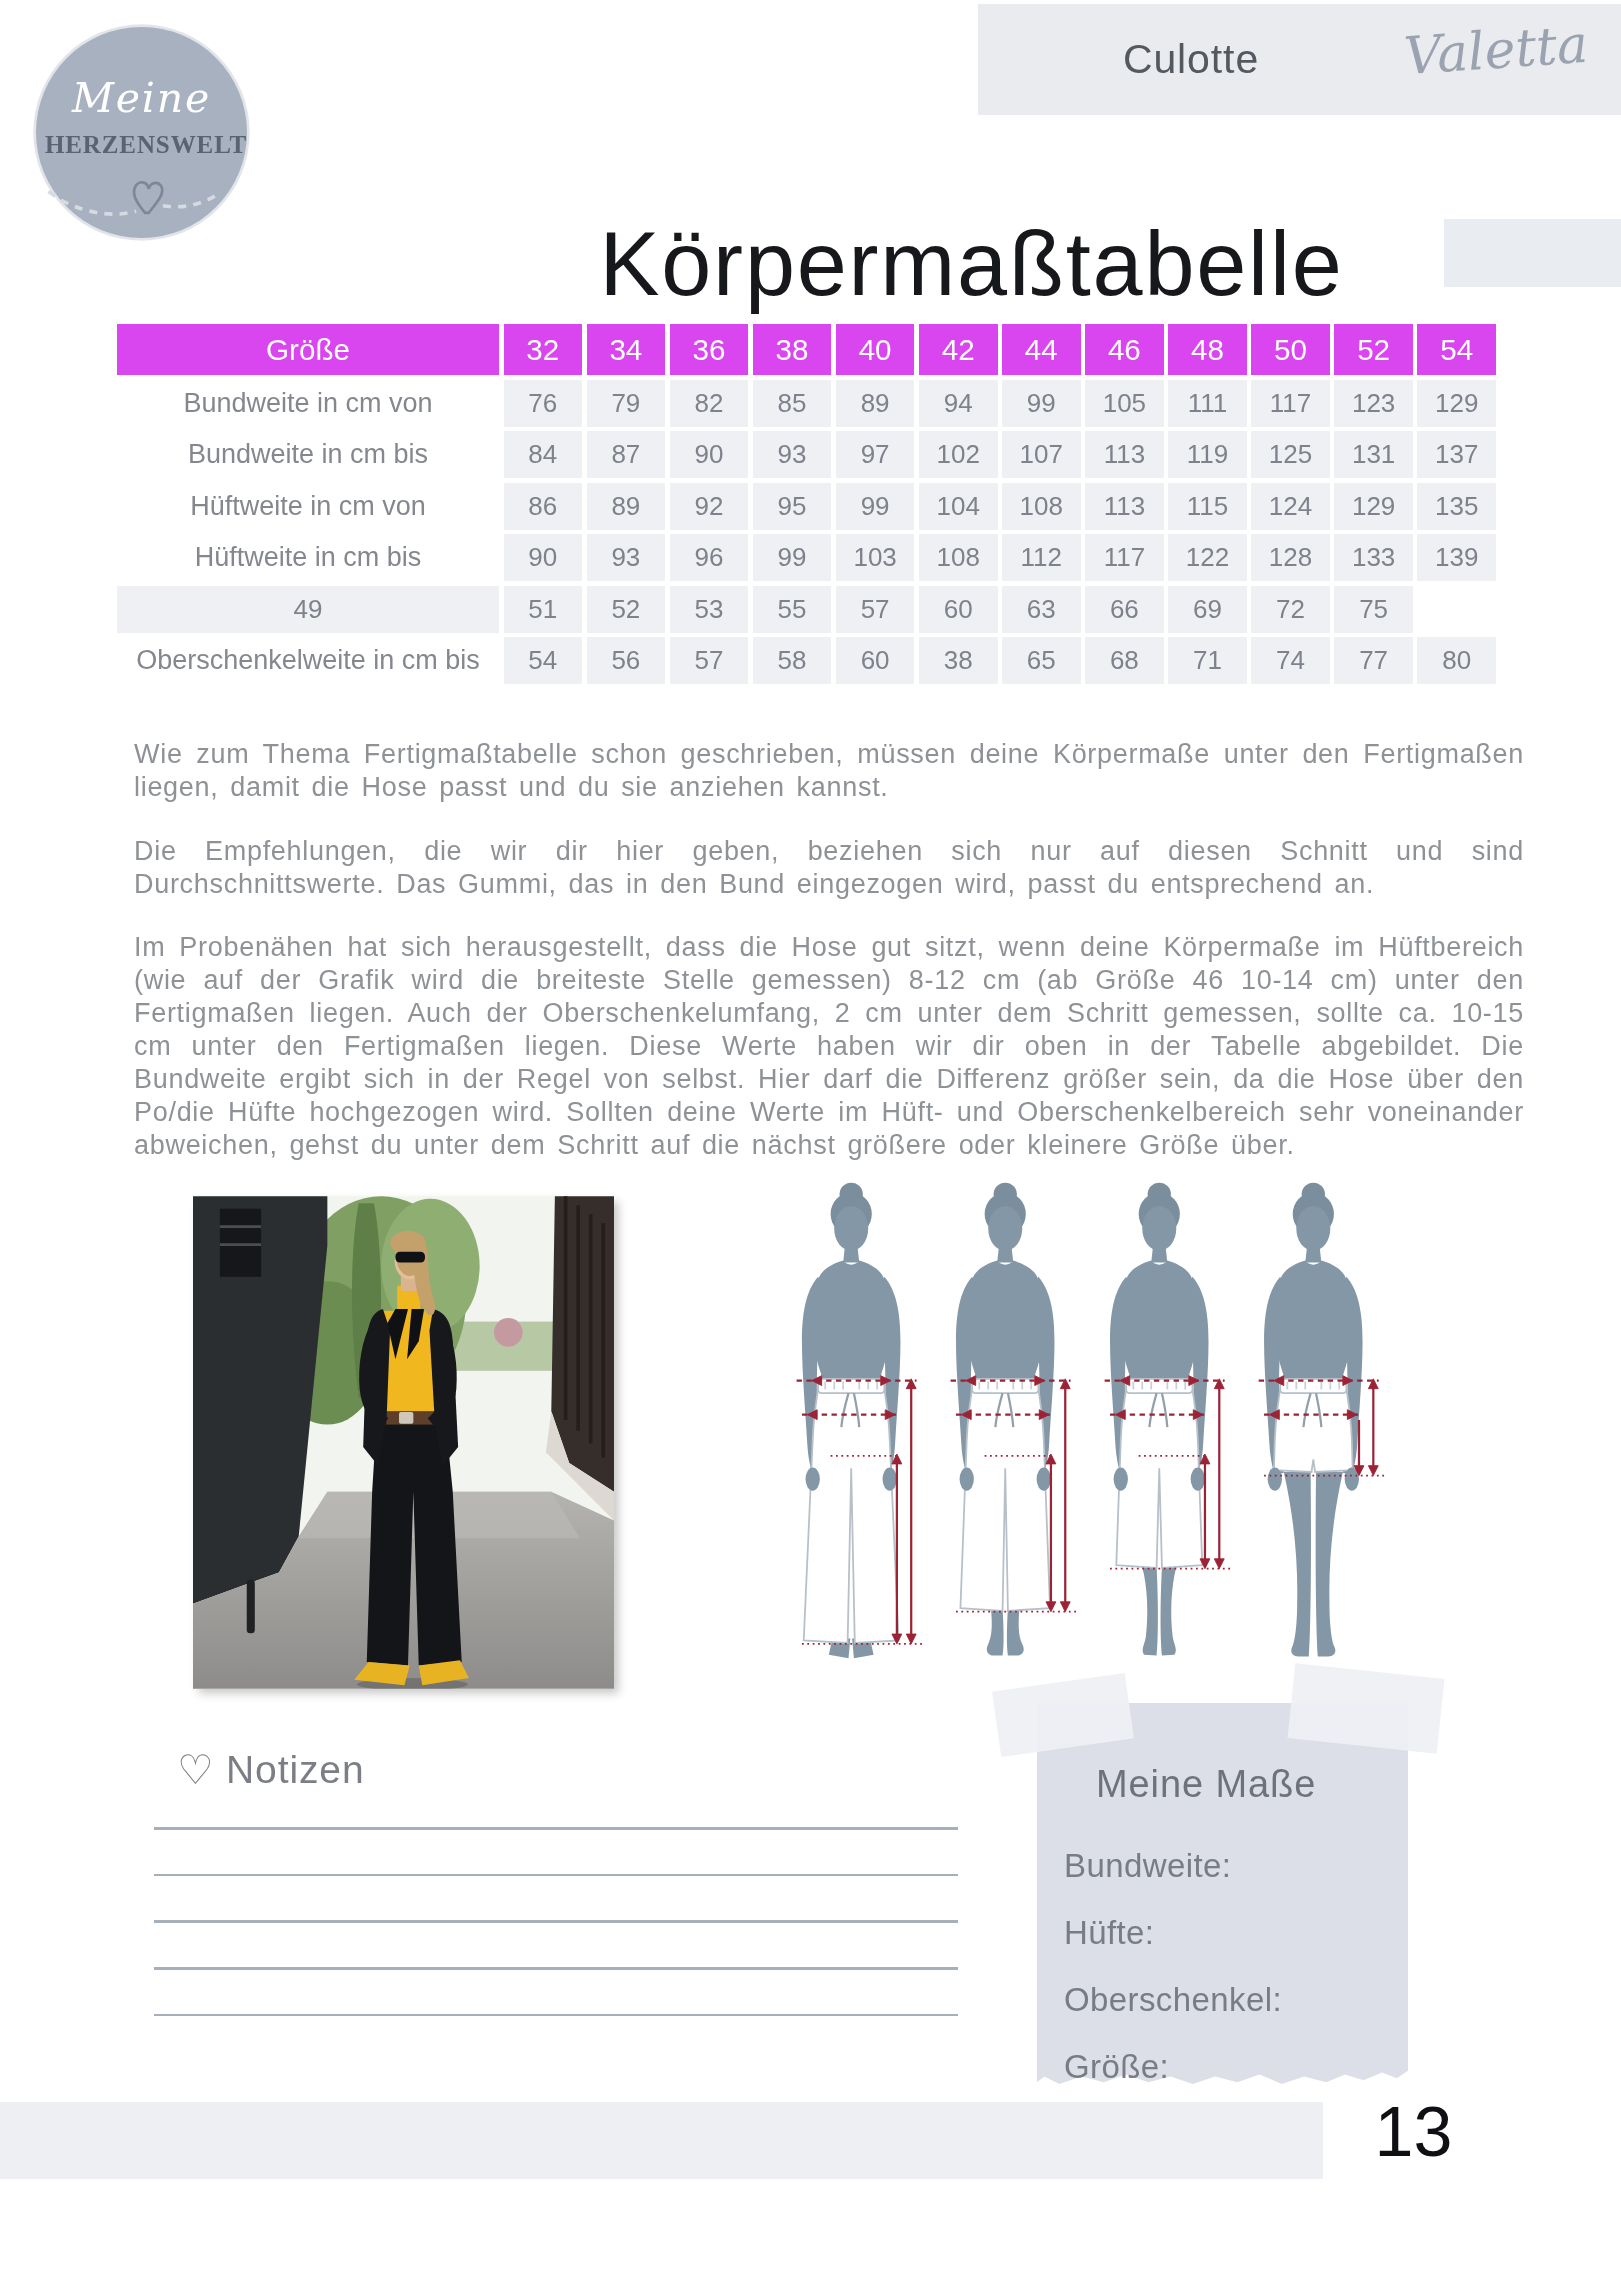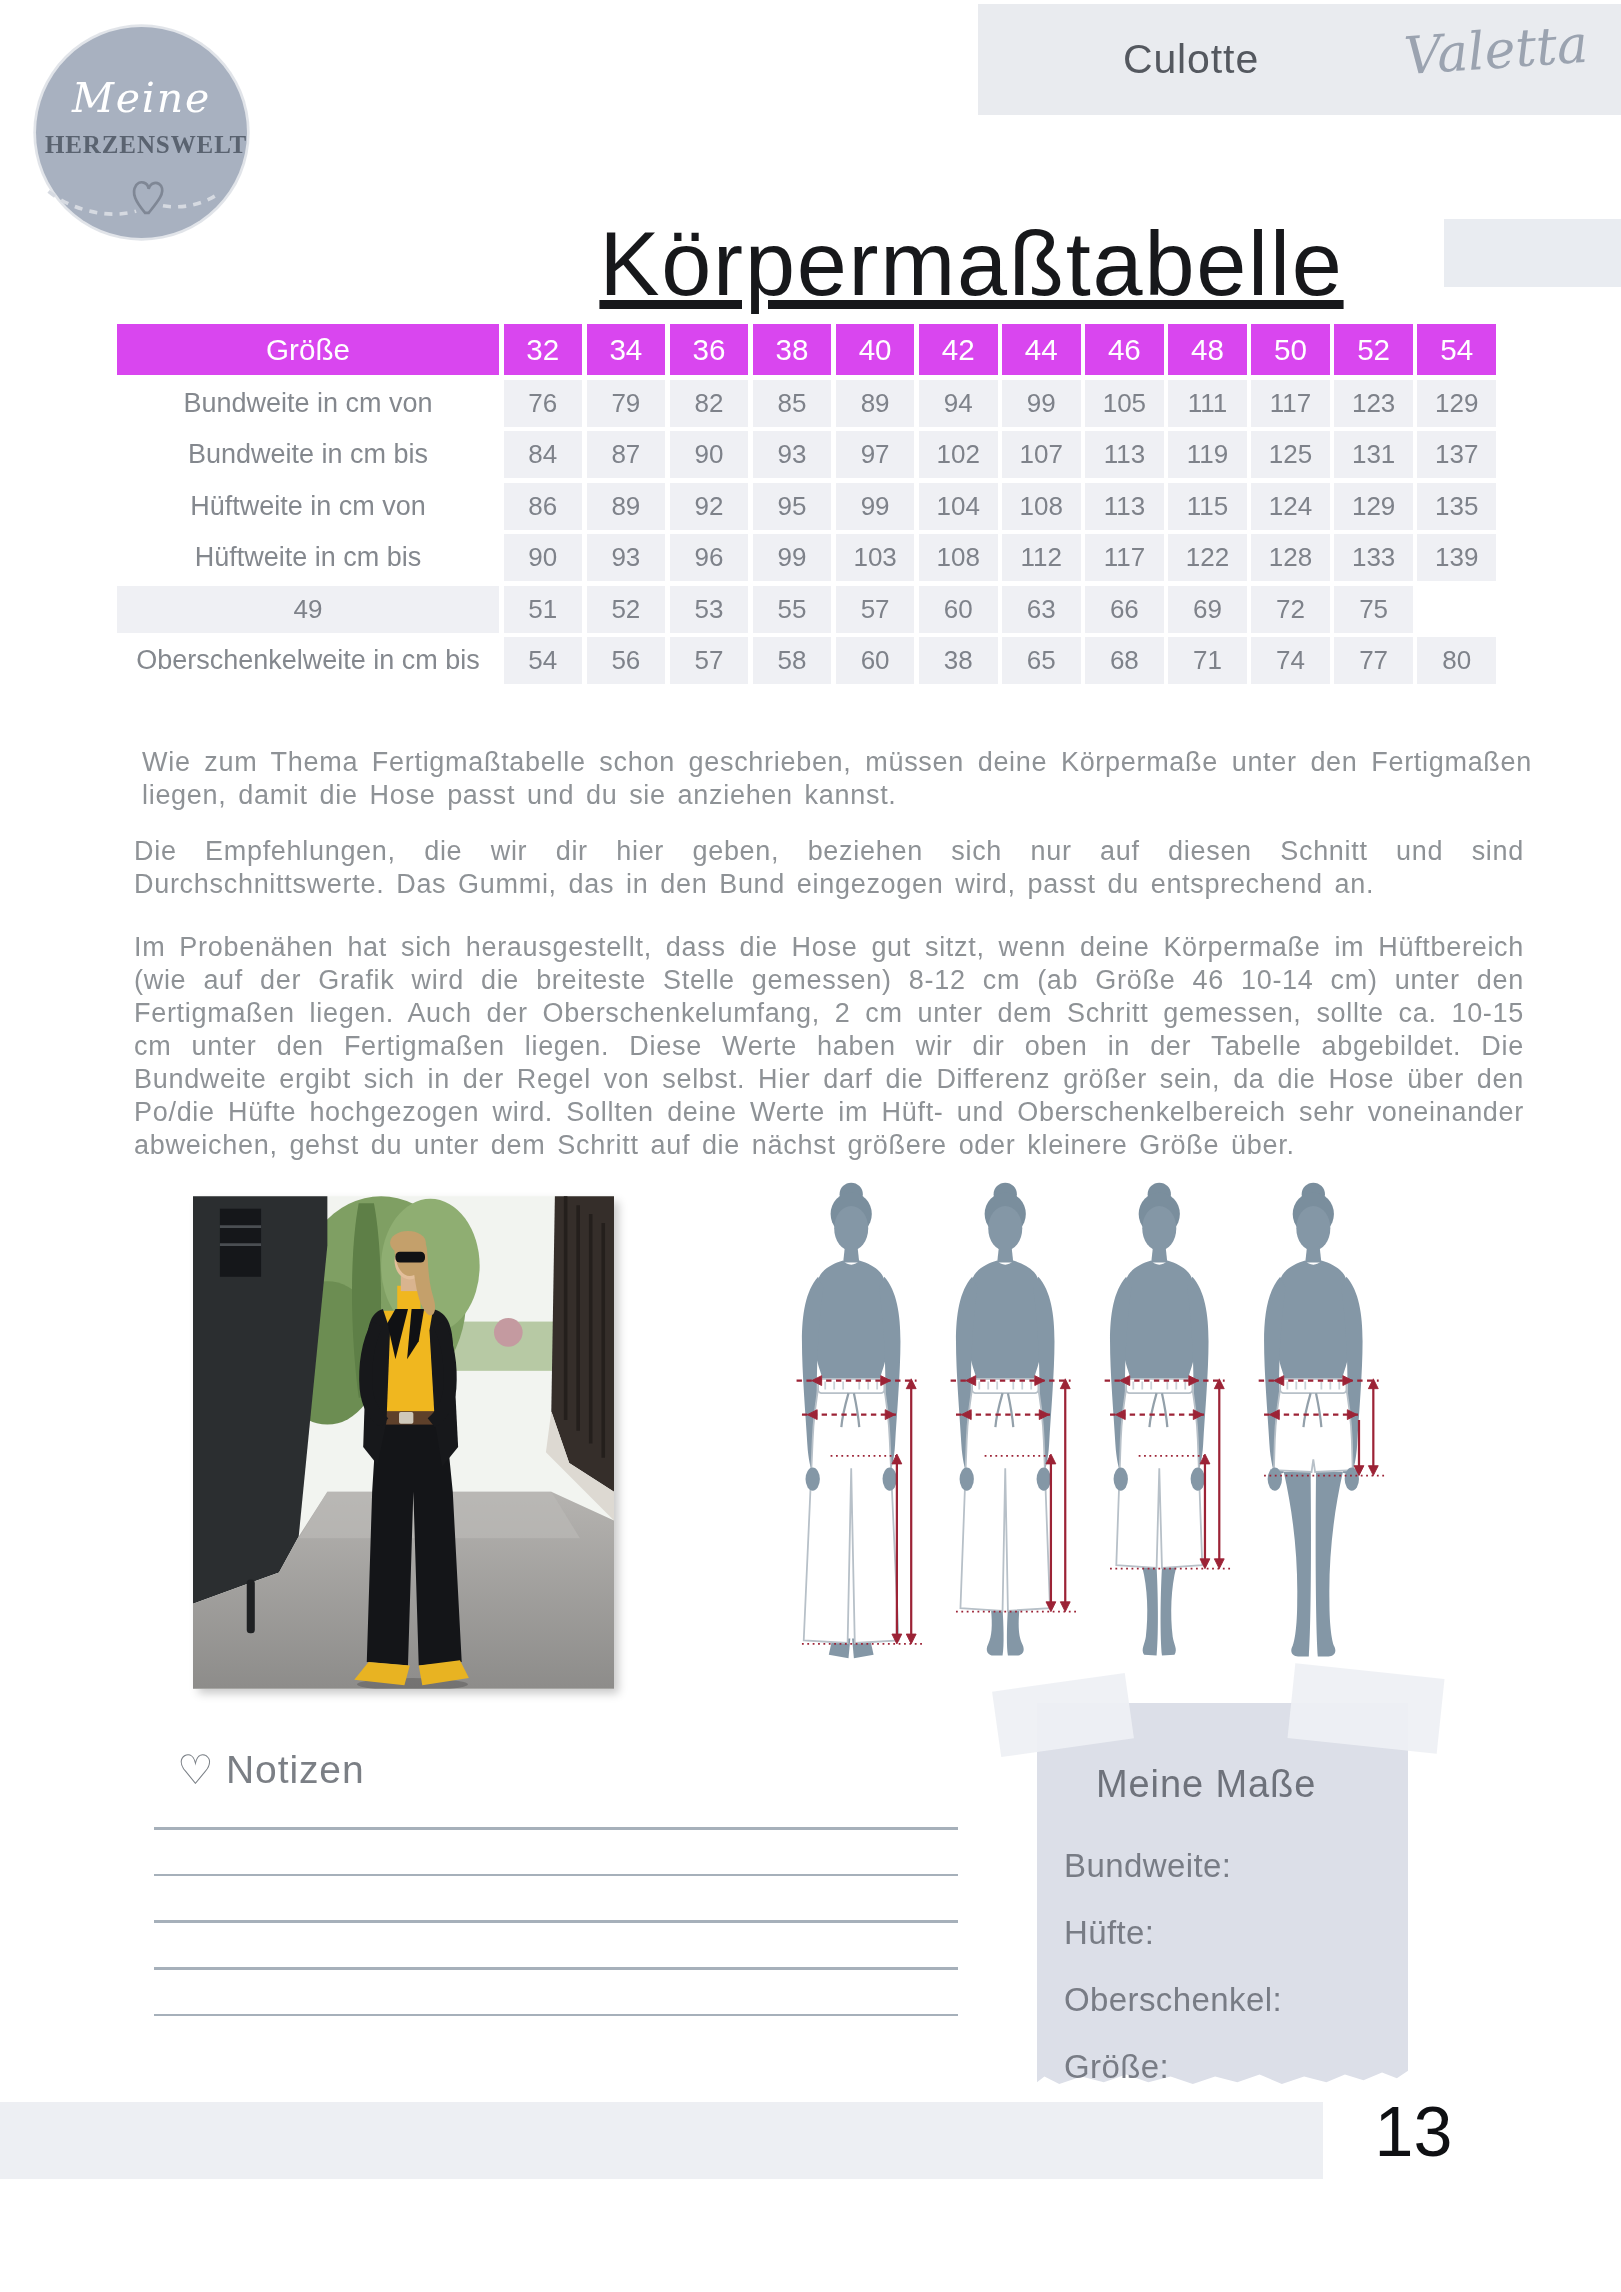--- a/index.html
+++ b/index.html
@@ -38,21 +38,20 @@
     left:1384px; top:19.7px; width:224px; text-align:center;
     font-family:"DejaVu Serif", serif; font-style:italic;
     font-size:52px; color:#9ba3b0; transform:rotate(-4deg);
   }
 
   
   .title {
     left:497px; top:213px; width:949px; text-align:center;
     font-size:90px; font-weight:300; color:#17181b; letter-spacing:1.8px;
     white-space:nowrap;
-    text-decoration:underline;
   }
   .title-rect { left:1444px; top:219px; width:177px; height:68px; background:#e9ecf1; }
 
   
   .size-table { left:117px; top:324px; width:1379px; }
   .trow { display:grid; grid-template-columns:382px repeat(12,1fr); column-gap:4.5px; margin-bottom:4.5px; }
   .trow .th {
     background:#d946ef; color:#ffffff; font-size:29.6px;
     height:51px; line-height:51px; text-align:center;
   }
@@ -223,21 +222,21 @@
         <div class="tcell">38</div>
         <div class="tcell">65</div>
         <div class="tcell">68</div>
         <div class="tcell">71</div>
         <div class="tcell">74</div>
         <div class="tcell">77</div>
         <div class="tcell">80</div>
       </div>
     </div>
 
-  <p class="abs para p1" style="margin:8px;">Wie zum Thema Fertigmaßtabelle schon geschrieben, müssen deine Körpermaße unter den Fertigmaßen liegen, damit die Hose passt und du sie anziehen kannst.</p>
+  <p class="abs para p1" style="margin:0;">Wie zum Thema Fertigmaßtabelle schon geschrieben, müssen deine Körpermaße unter den Fertigmaßen liegen, damit die Hose passt und du sie anziehen kannst.</p>
   <p class="abs para p2" style="margin:0;">Die Empfehlungen, die wir dir hier geben, beziehen sich nur auf diesen Schnitt und sind Durchschnittswerte. Das Gummi, das in den Bund eingezogen wird, passt du entsprechend an.</p>
   <p class="abs para p3" style="margin:0;">Im Probenähen hat sich herausgestellt, dass die Hose gut sitzt, wenn deine Körpermaße im Hüftbereich (wie auf der Grafik wird die breiteste Stelle gemessen) 8-12 cm (ab Größe 46 10-14 cm) unter den Fertigmaßen liegen. Auch der Oberschenkelumfang, 2 cm unter dem Schritt gemessen, sollte ca. 10-15 cm unter den Fertigmaßen liegen. Diese Werte haben wir dir oben in der Tabelle abgebildet. Die Bundweite ergibt sich in der Regel von selbst. Hier darf die Differenz größer sein, da die Hose über den Po/die Hüfte hochgezogen wird. Sollten deine Werte im Hüft- und Oberschenkelbereich sehr voneinander abweichen, gehst du unter dem Schritt auf die nächst größere oder kleinere Größe über.</p>
 
   <svg class="abs photo" viewBox="0 0 470 550">
     <defs>
       <linearGradient id="road" x1="0" y1="0" x2="0" y2="1">
         <stop offset="0" stop-color="#b5b3b0"></stop>
           <stop offset="1" stop-color="#8d8c8a"></stop>
       </linearGradient>
     </defs>

